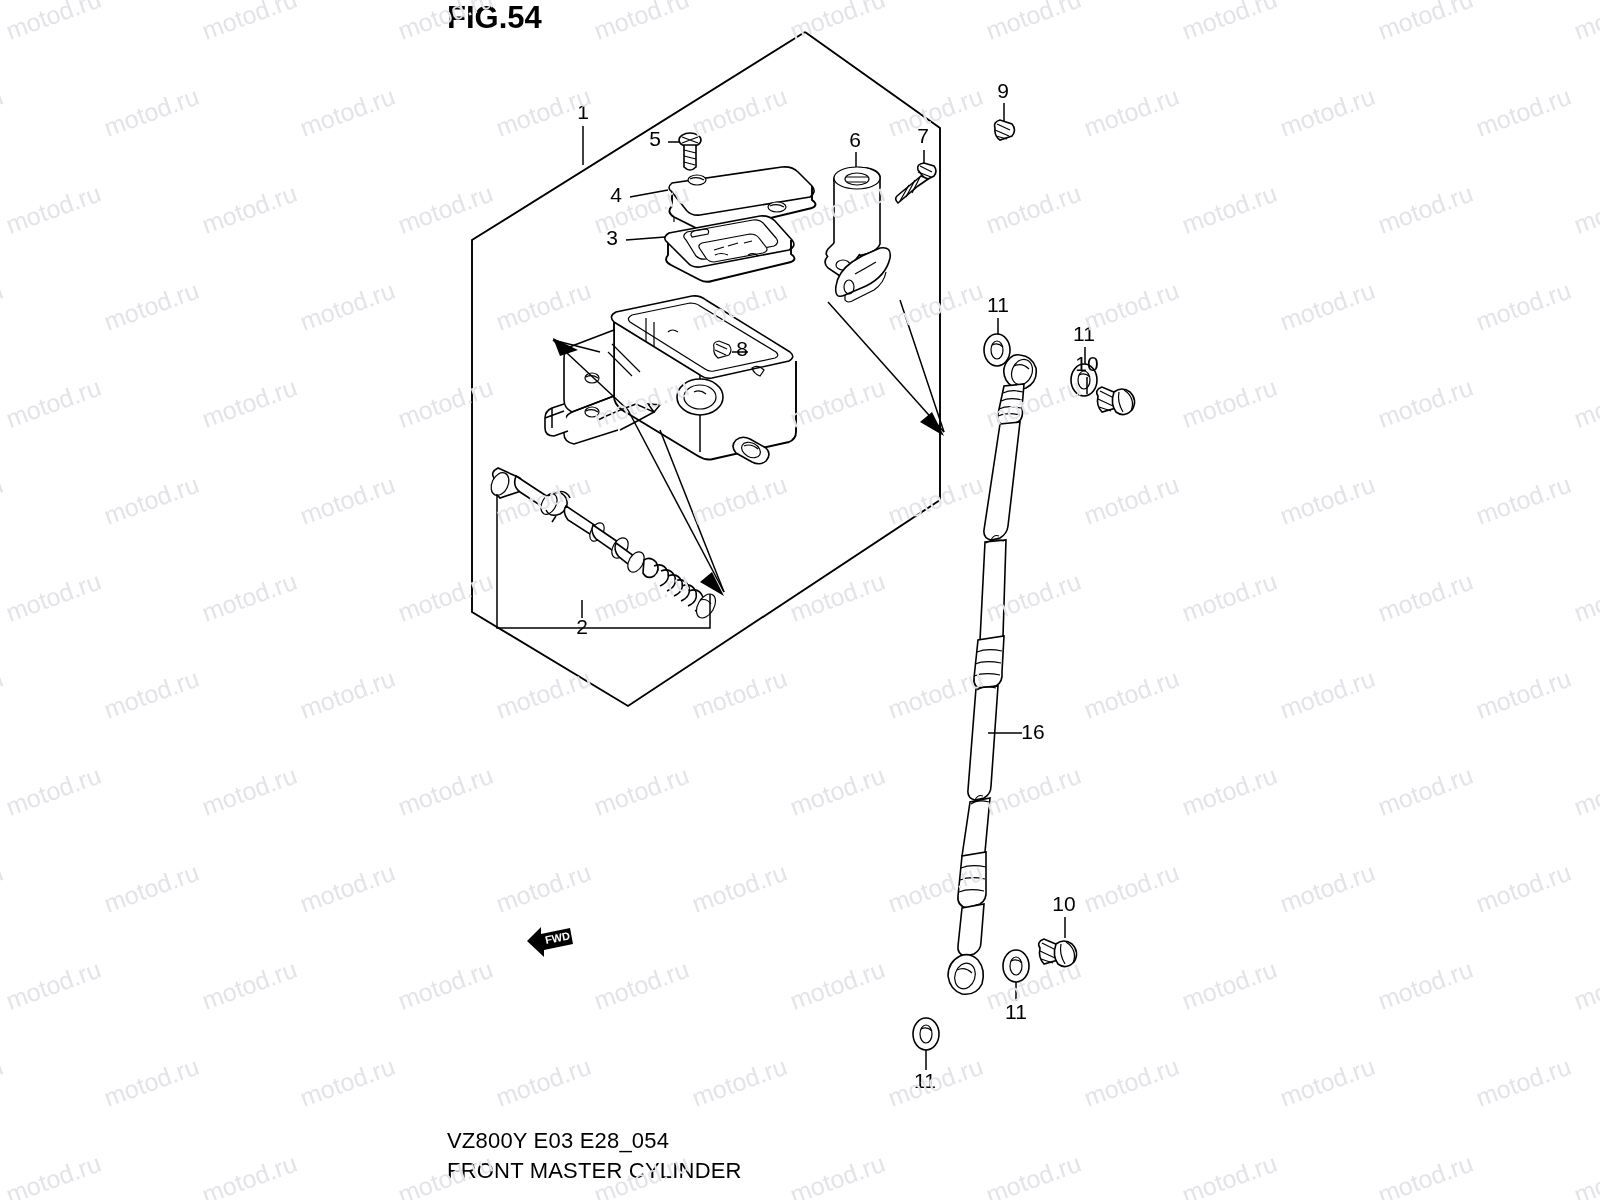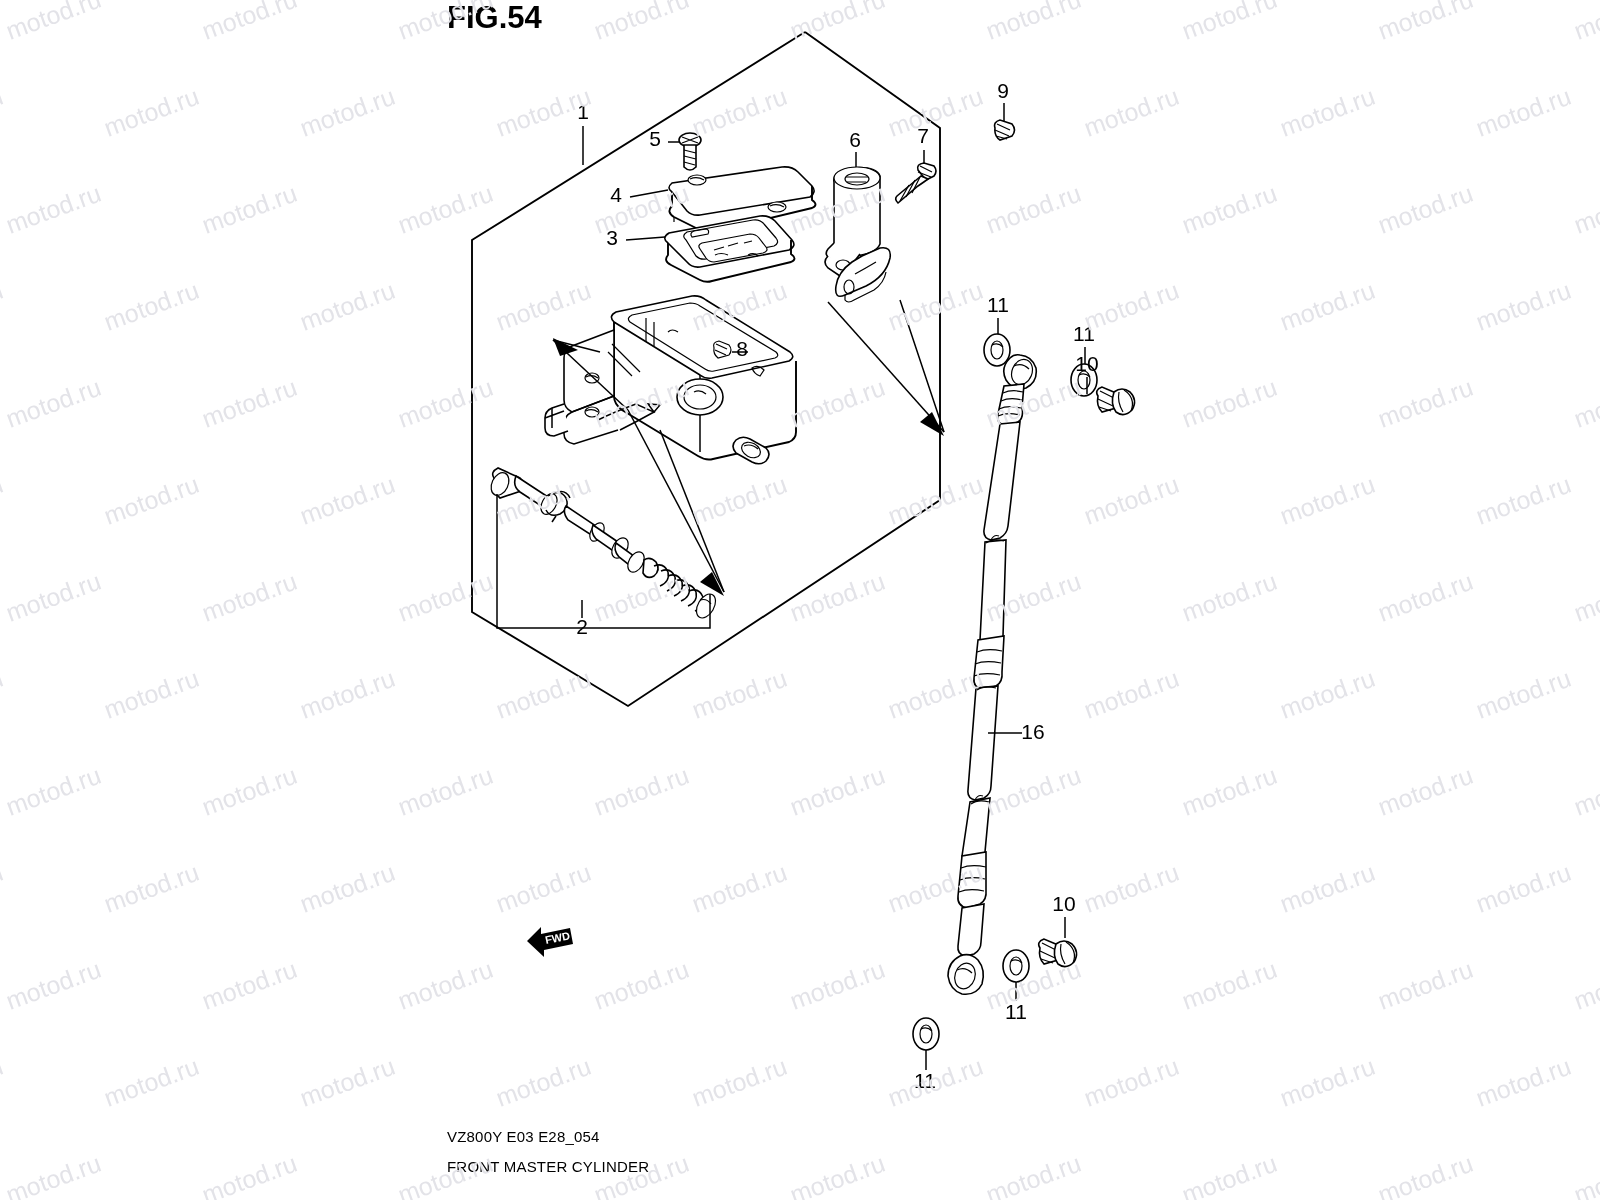--- a/index.html
+++ b/index.html
@@ -41,21 +41,21 @@
     position: absolute;
     left: 447px;
     top: 0px;
     font-size: 31px;
     font-weight: bold;
     color: #000;
     letter-spacing: 0px;
   }
   .caption-line {
     position: absolute;
-    font-size: 15px;
+    font-size: 22px;
     color: #000;
     letter-spacing: 0.2px;
   }
   .caption-model { left: 447px; top: 1128px; }
   .caption-name  { left: 447px; top: 1158px; text-align: center; }
   .callout {
     position: absolute;
     font-size: 21px;
     color: #000;
     text-align: center;

